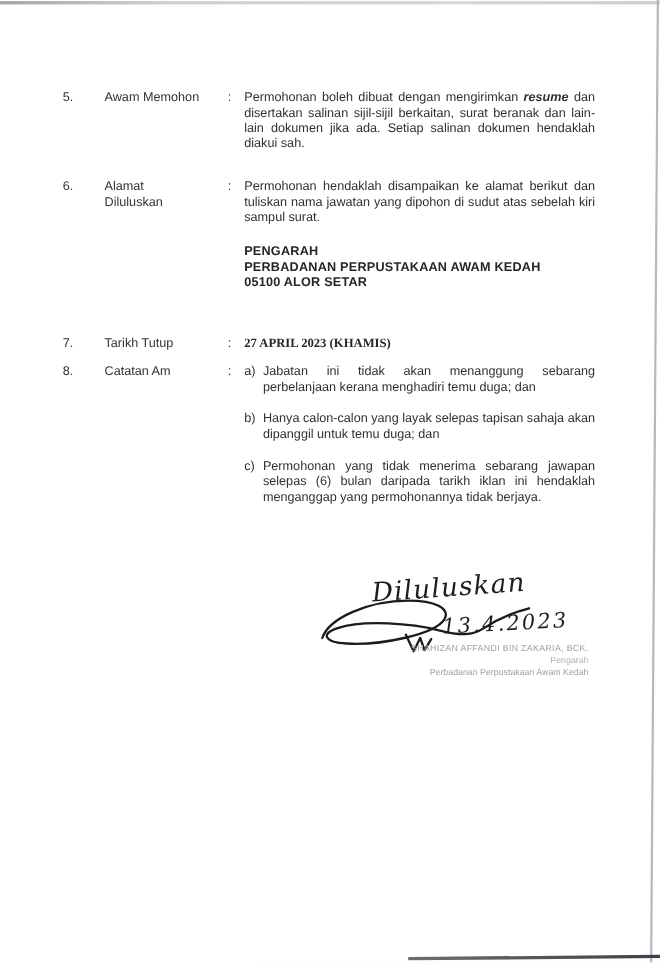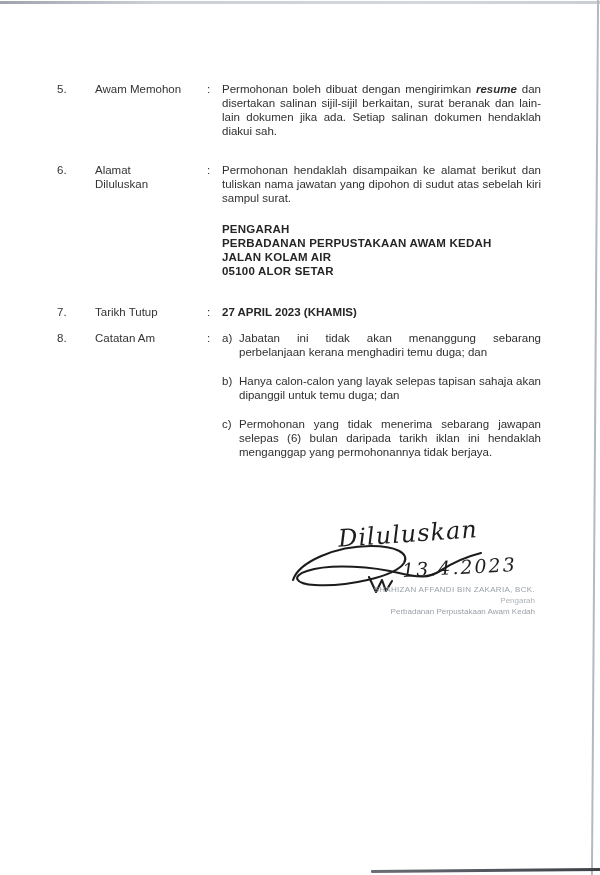--- a/index.html
+++ b/index.html
@@ -37,21 +37,21 @@
   .row{
     position:absolute;left:57px;width:486px;
     display:grid;
     grid-template-columns:38px 112px 15px 319px;
     font-size:11.5px;line-height:14px;
   }
   .num{color:#333;}
   .label{color:#333;}
   .colon{color:#333;}
   .para{text-align:justify;text-align-last:left;}
-  .bold{font-weight:bold;color:#262626;}
+  .bold{font-weight:bold;color:#262626;font-family:Liberation Serif, serif;}
   .bolditalic{font-weight:bold;font-style:italic;}
   .addr{
     position:absolute;left:222px;top:222px;
     font-weight:bold;color:#262626;
     font-size:11.5px;line-height:14px;
     letter-spacing:.2px;
   }
   .note{display:grid;grid-template-columns:17px 302px;margin-bottom:15px;}
   .note .ntext{text-align:justify;text-align-last:left;}
   
@@ -102,21 +102,20 @@
       <div>Alamat</div>
       <div>Diluluskan</div>
     </div>
     <div class="colon">:</div>
     <div class="para">Permohonan hendaklah disampaikan ke alamat berikut dan tuliskan nama jawatan yang dipohon di sudut atas sebelah kiri sampul surat.</div>
   </div>
 
   <div class="addr">
     <div>PENGARAH</div>
     <div>PERBADANAN PERPUSTAKAAN AWAM KEDAH</div>
-    <div>JALAN KOLAM AIR</div>
     <div>05100 ALOR SETAR</div>
   </div>
 
   <div class="row" style="top:305px;">
     <div class="num">7.</div>
     <div class="label">Tarikh Tutup</div>
     <div class="colon">:</div>
     <div class="bold">27 APRIL 2023 (KHAMIS)</div>
   </div>
 

